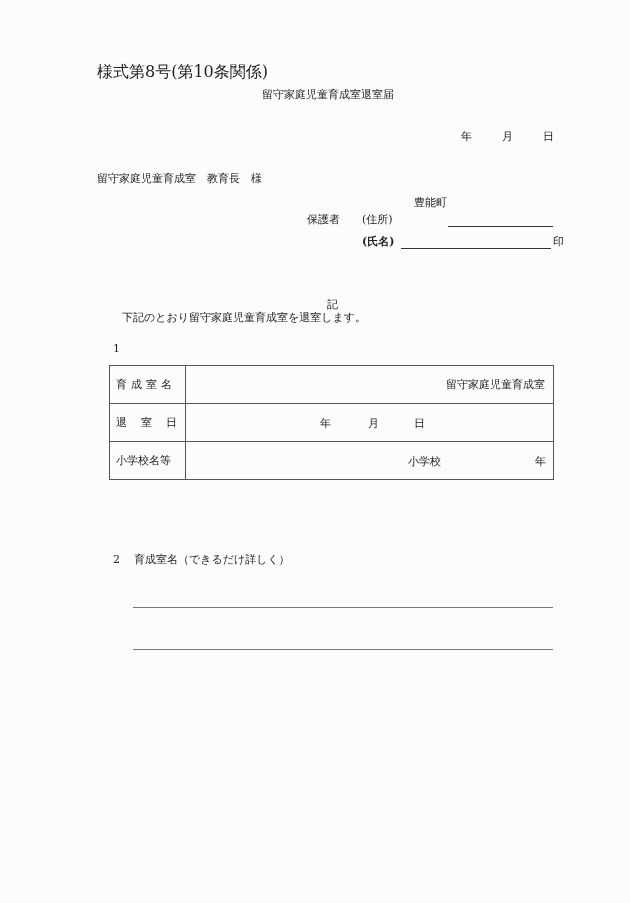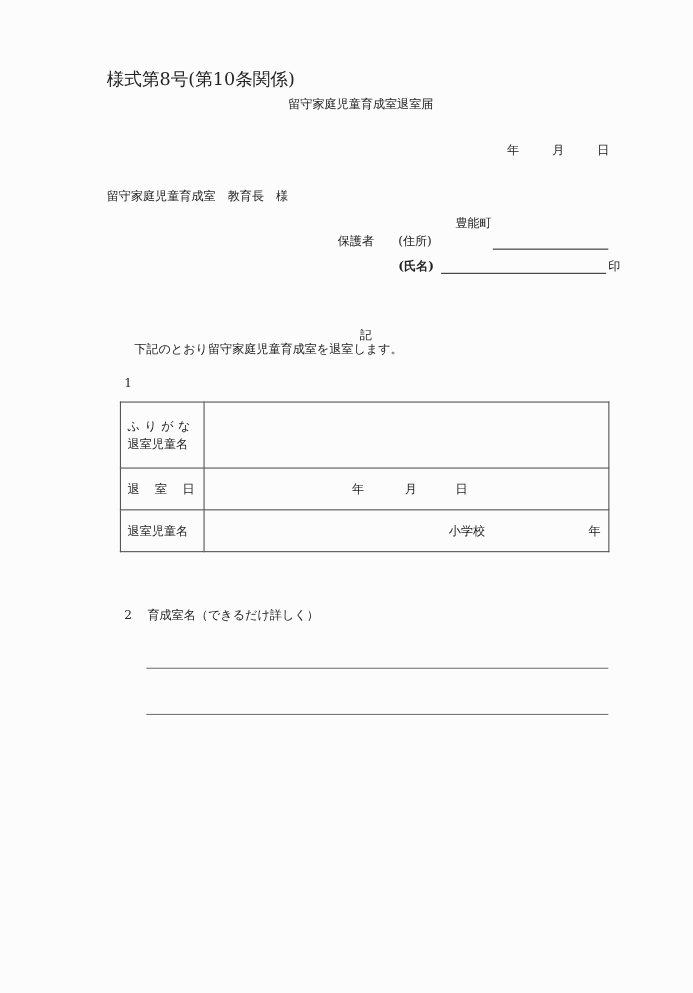--- a/index.html
+++ b/index.html
@@ -95,43 +95,40 @@
 <div class="name-line"></div>
 <div class="abs seal">印</div>
 
 <div class="abs statement">下記のとおり留守家庭児童育成室を退室します。</div>
 <div class="abs ki">記</div>
 
 <div class="abs sec1">1</div>
 
 <table class="form-table">
   <tbody>
-  <tr class="r2">
-    <td class="lbl">
-      <div class="lbl-spaced">ふりがな</div>
-      <div>退室児童名</div>
-    </td>
-    <td></td>
+      <tr class="r1">
+    <td class="lbl lbl-spaced">育成室名</td>
+    <td class="val-right">留守家庭児童育成室</td>
   </tr>
   <tr class="r3">
     <td class="lbl">
       <div class="lbl-wide">
         <span>退</span>
         <span>室</span>
         <span>日</span>
       </div>
     </td>
     <td class="cell-rel">
       <span style="left:134px">年</span>
       <span style="left:182px">月</span>
       <span style="left:228px">日</span>
     </td>
   </tr>
   <tr class="r4">
-    <td class="lbl">退室児童名</td>
+    <td class="lbl">小学校名等</td>
     <td class="cell-rel">
       <span style="left:222px">小学校</span>
       <span style="right:7px">年</span>
     </td>
   </tr>
 </tbody>
   </table>
 
 <div class="abs sec2">2</div>
 <div class="abs sec2-label">育成室名（できるだけ詳しく）</div>

